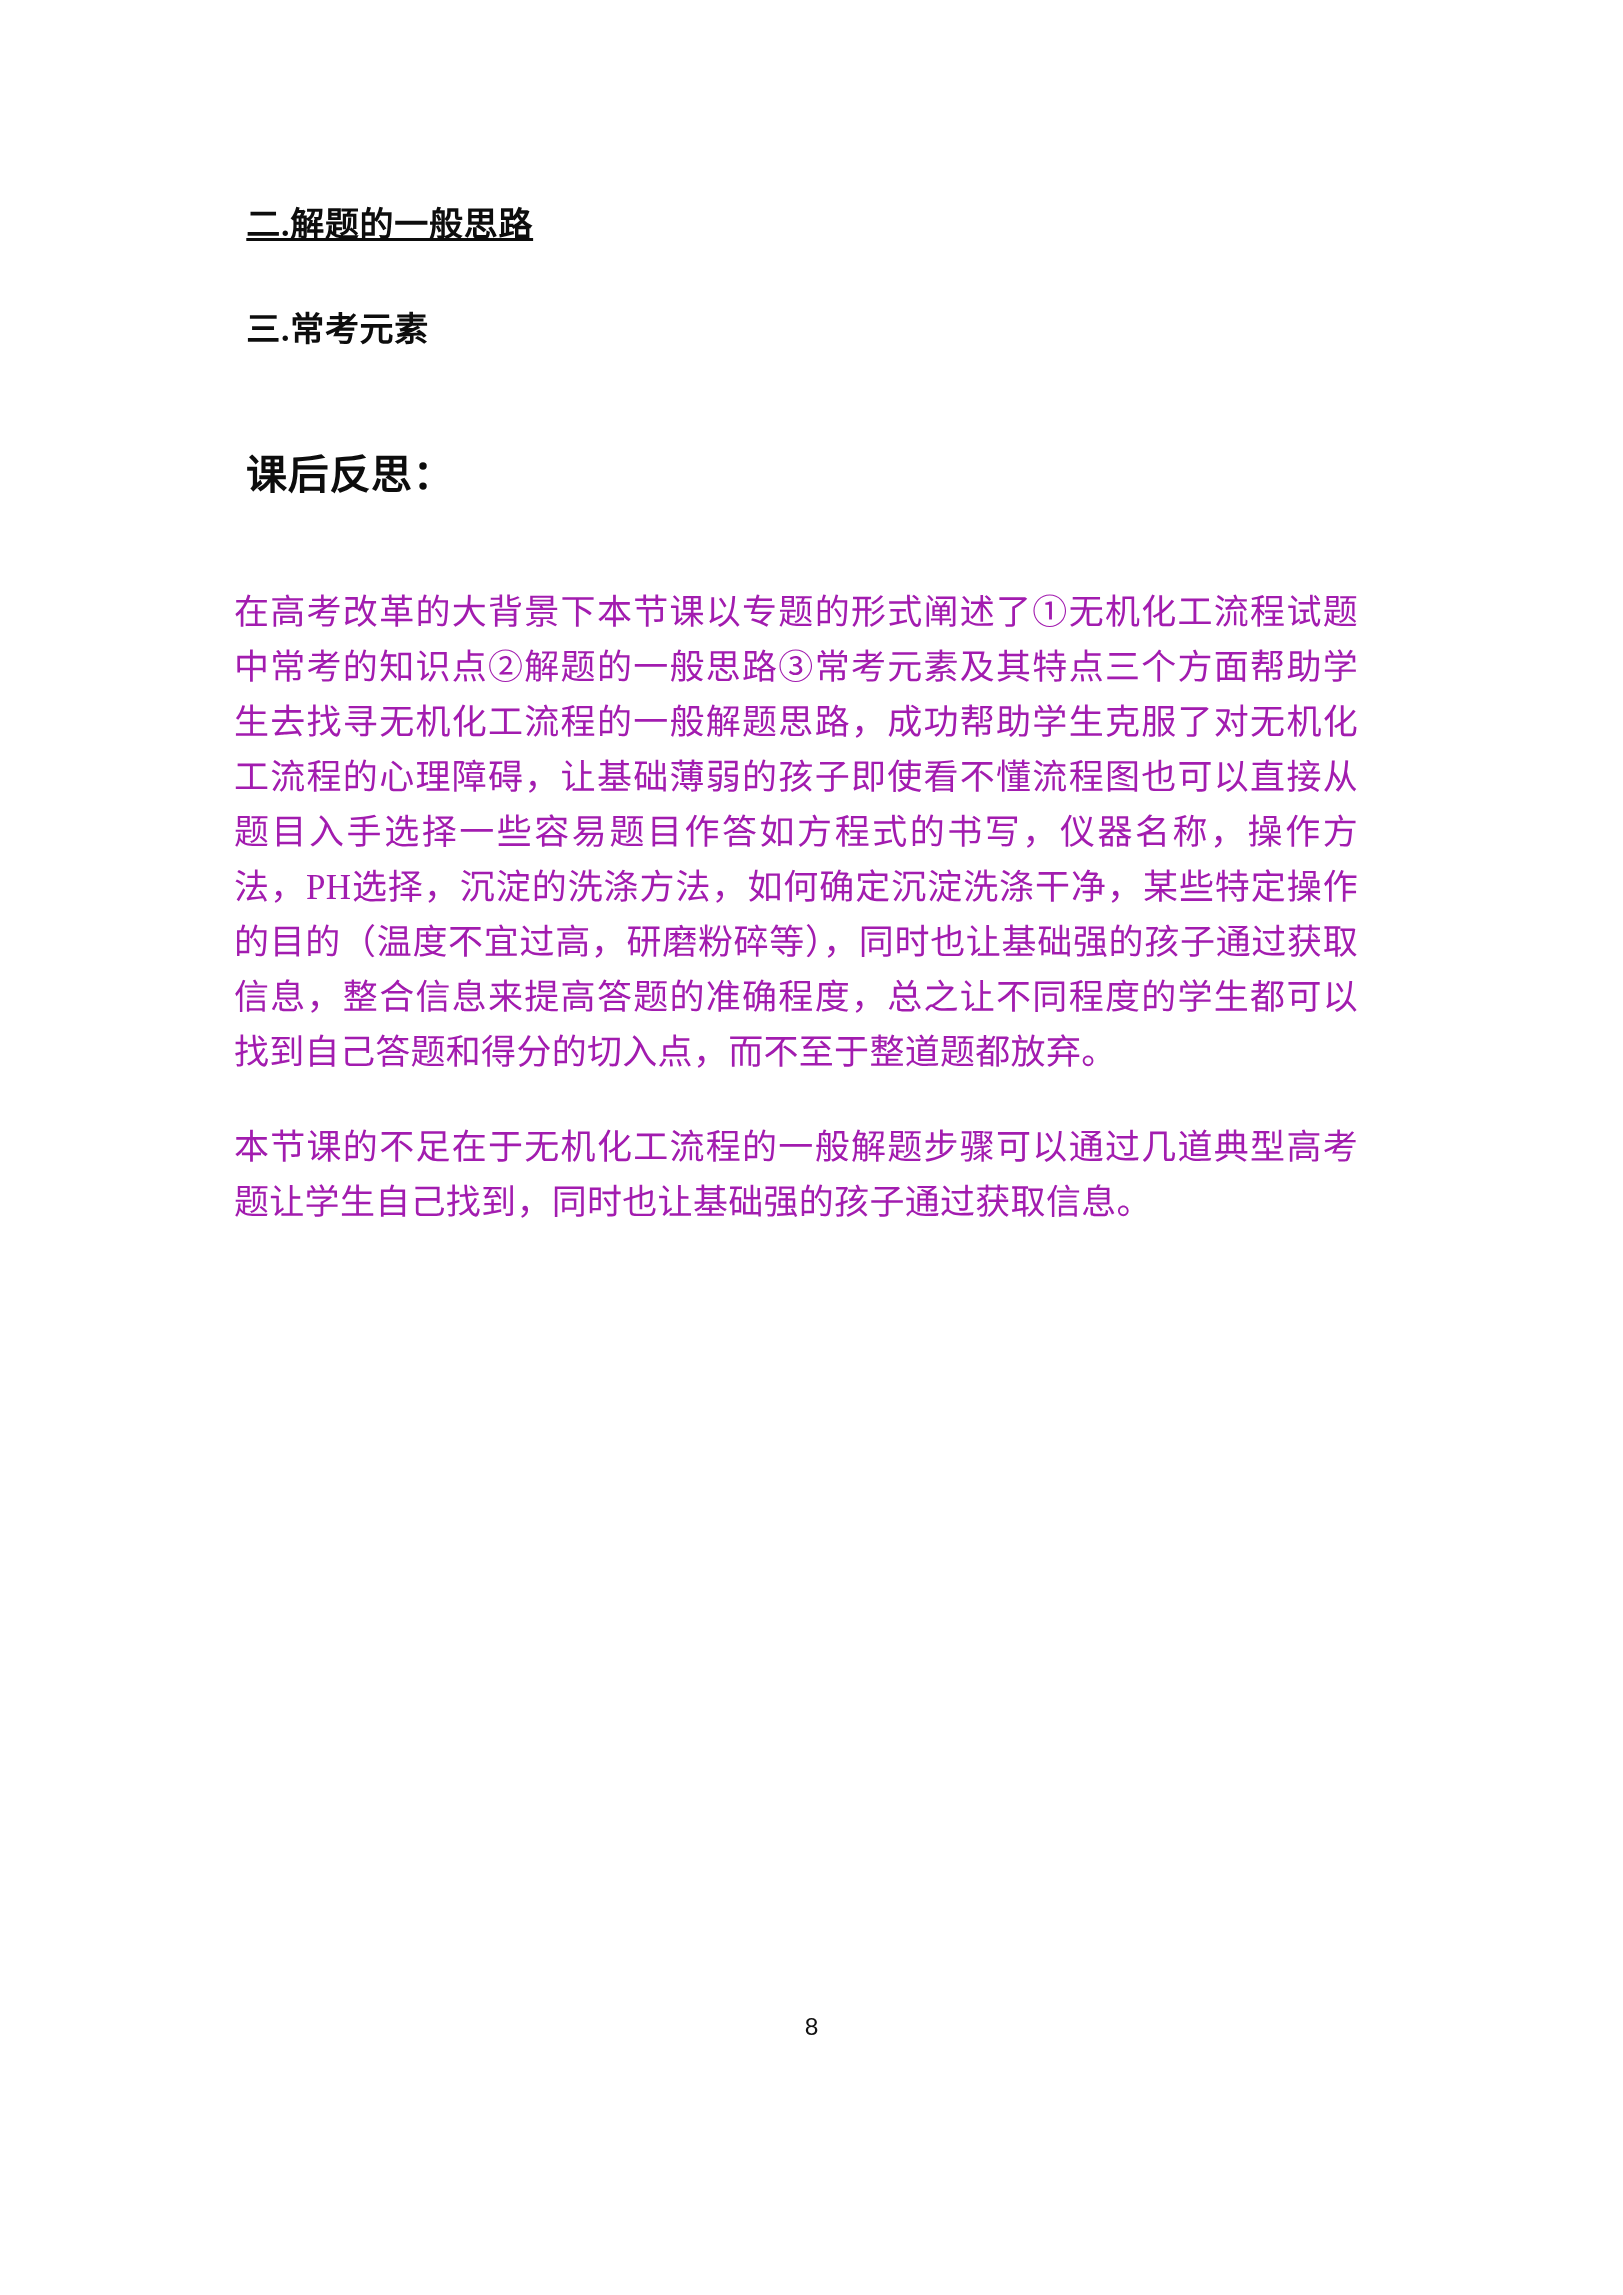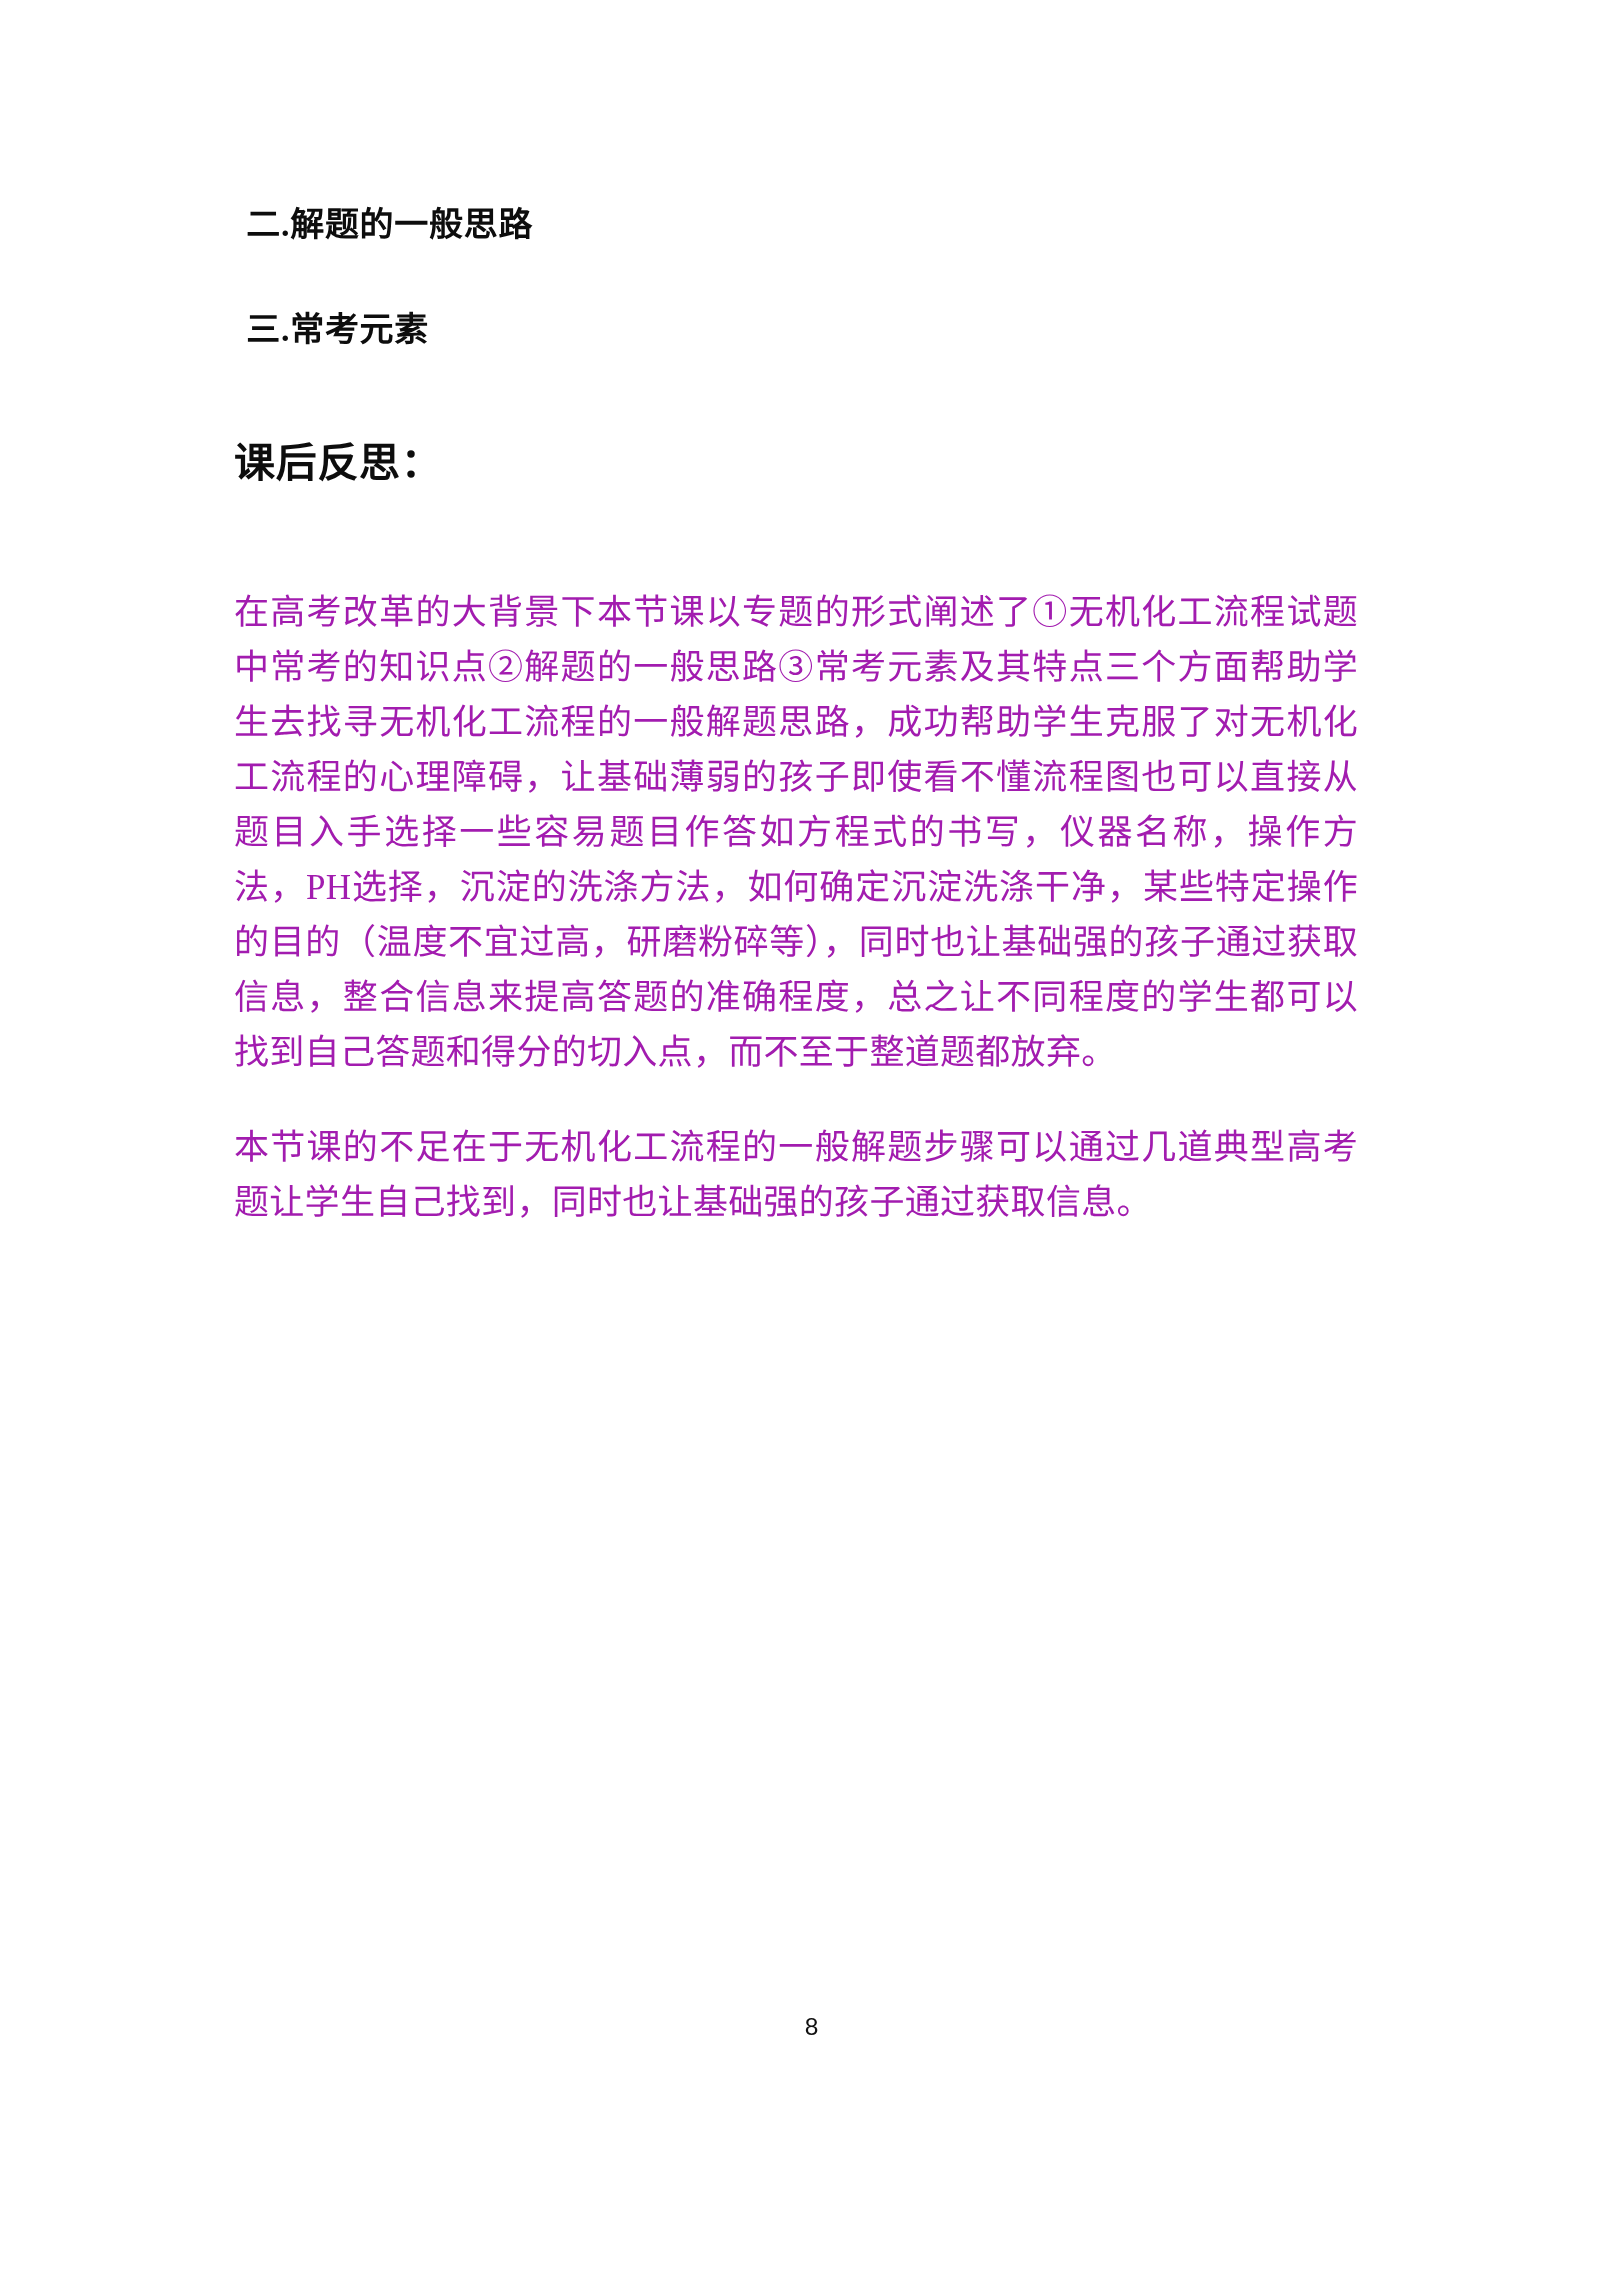--- a/index.html
+++ b/index.html
@@ -38,33 +38,33 @@
     font-family: "Liberation Serif", "DejaVu Serif", serif;
     font-weight: bold;
     font-size: 34px;
     line-height: 1;
     letter-spacing: 0.7px;
     margin: 0;
     padding-left: 12.3px;
     color: #0d0d0d;
   }
 
-  .heading-1 { position: absolute; top: 208px; }
+  .heading-1 { position: absolute; top: 208px; text-decoration: underline; }
   .heading-2 { position: absolute; top: 313px; }
 
   
   .heading-big {
     position: absolute;
     top: 443px;
     font-family: "Liberation Serif", "DejaVu Serif", serif;
     font-weight: bold;
     font-size: 41px;
     line-height: 1;
     letter-spacing: 0.7px;
-    margin: 0;
+    margin: 12px;
     color: #0d0d0d;
   }
 
   
   .body-block {
     position: absolute;
     top: 585px;
     width: 1124px;
   }
 

